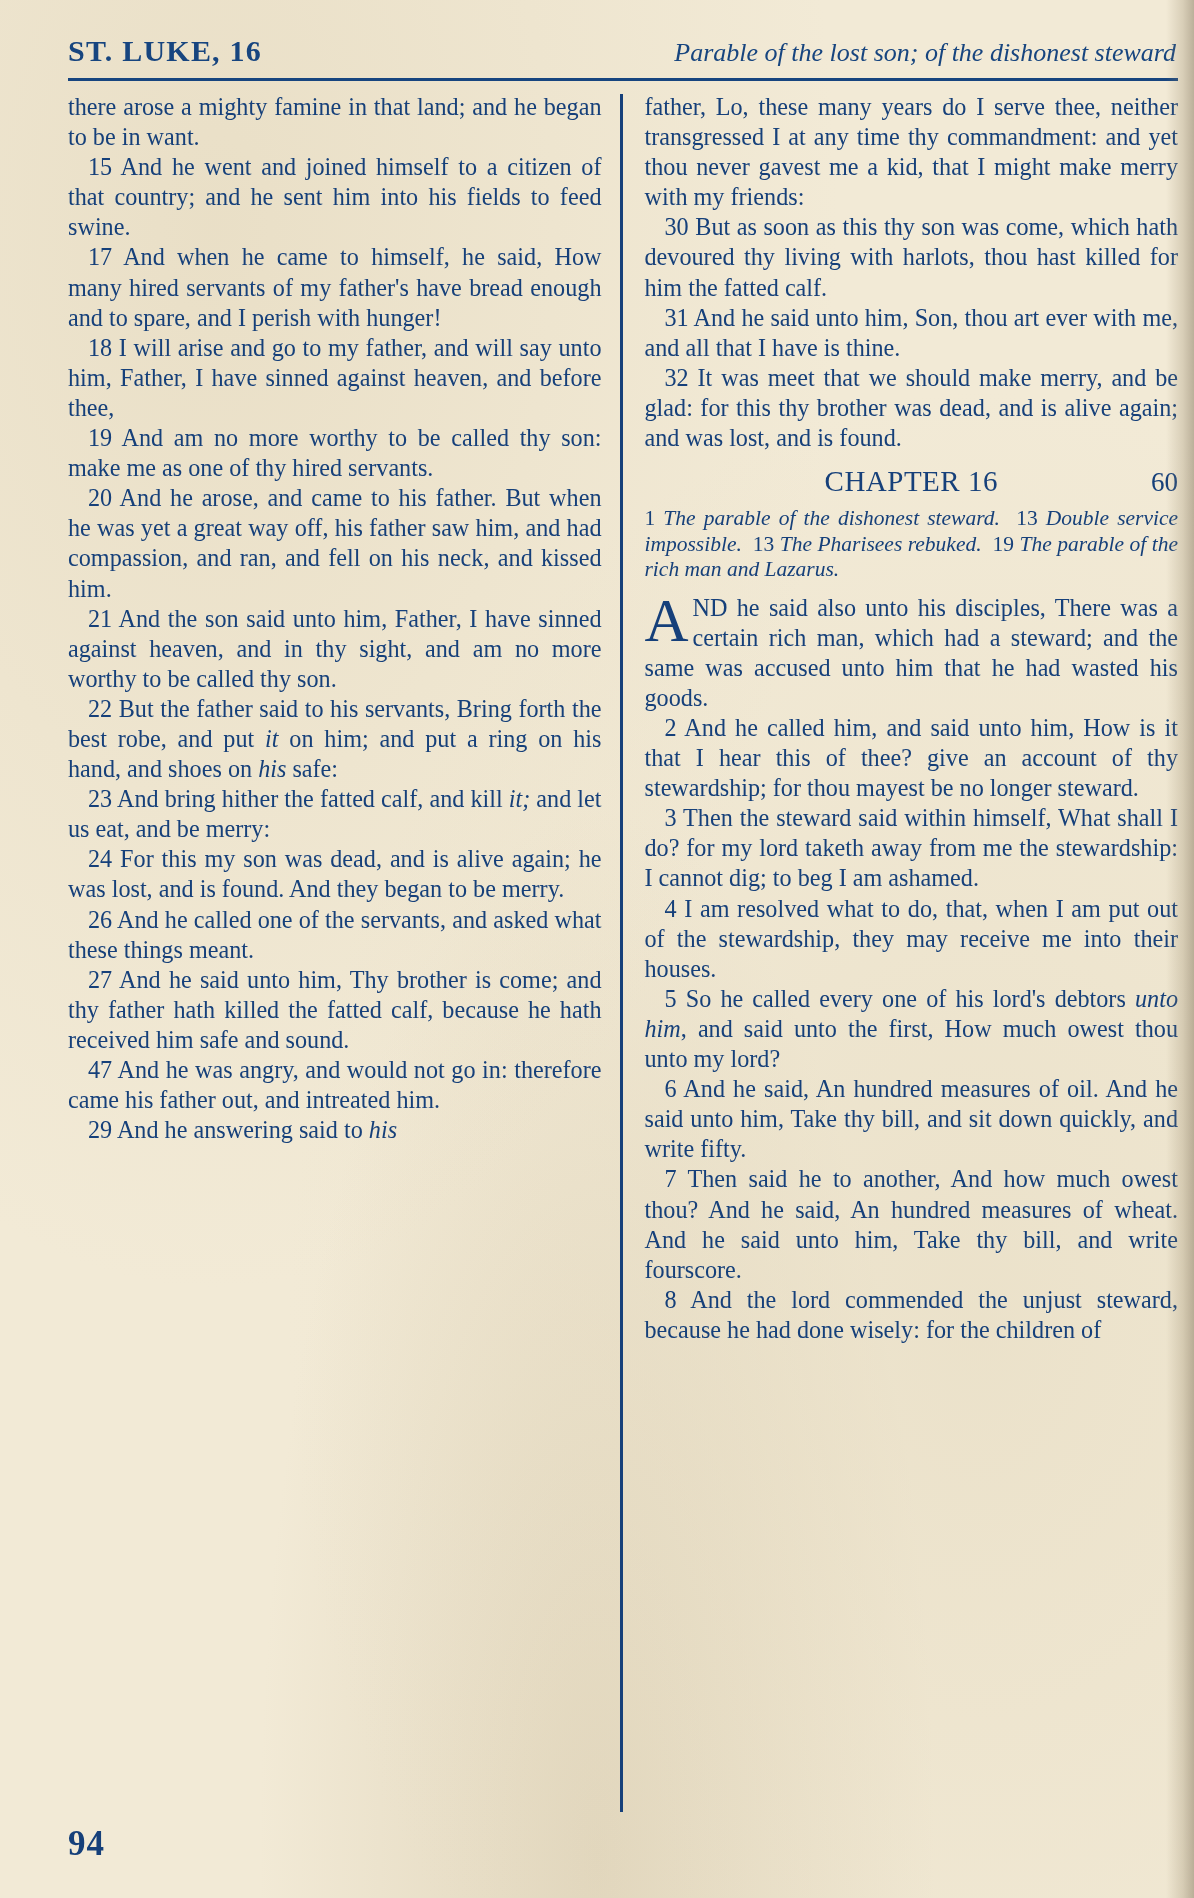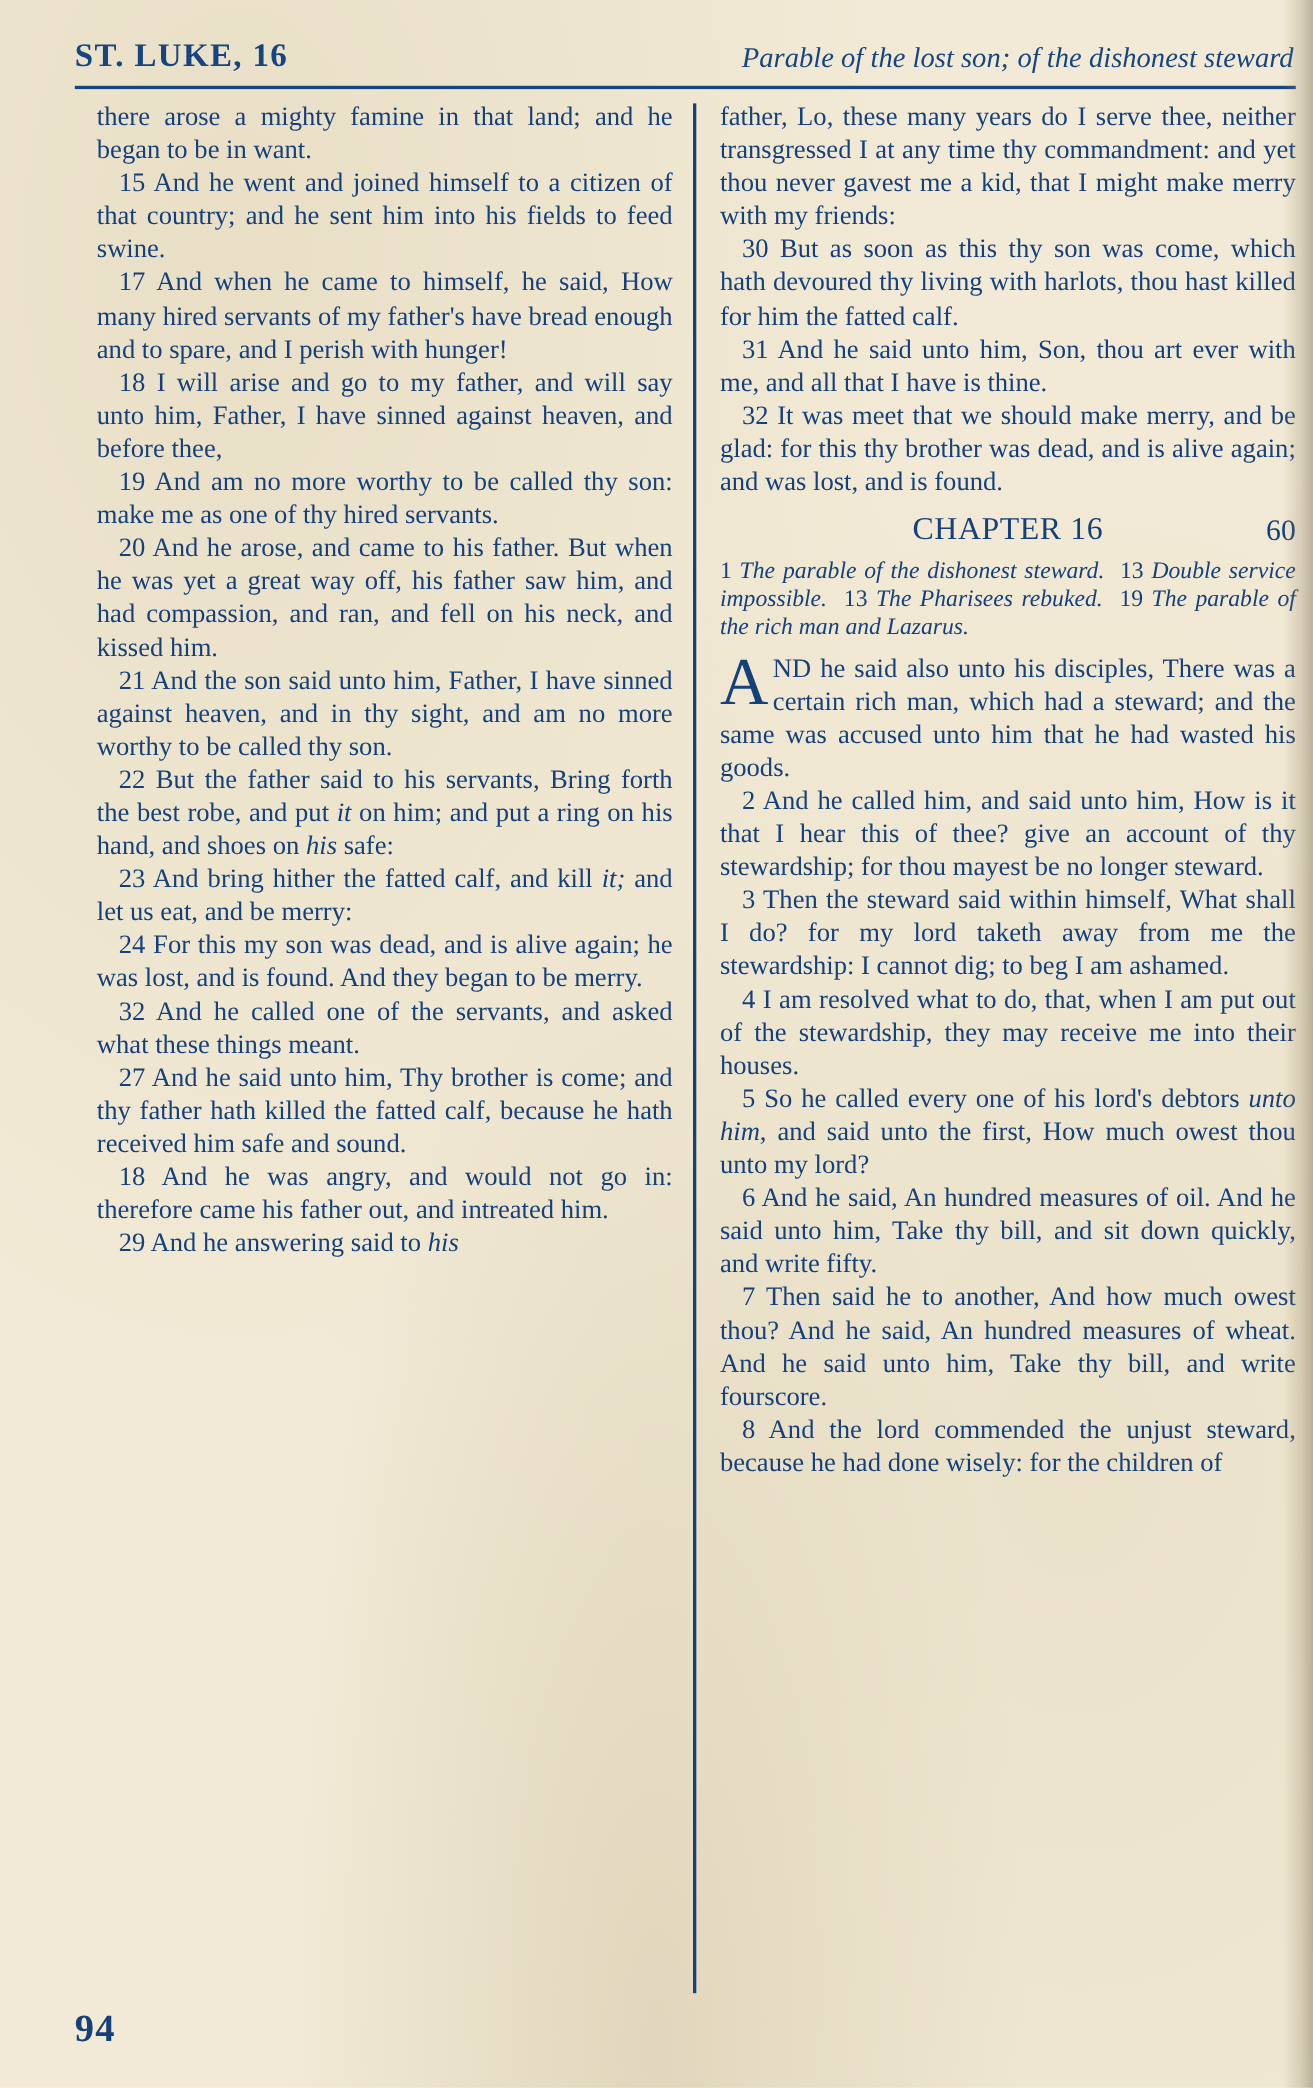--- a/index.html
+++ b/index.html
@@ -83,21 +83,21 @@
   .col {
     width: 541px;
     color: #16407a;
     font-size: 24.2px;
     line-height: 30.1px;
     text-align: justify;
     text-justify: inter-word;
     font-family: "Liberation Serif", serif;
     hyphens: manual;
   }
-  .col.left { padding-right: 18px; margin-left: 20px; }
+  .col.left { padding-right: 18px; }
   .col.right { padding-left: 22px; }
   .divider {
     width: 3px;
     background: #16407a;
     margin: 2px 0 4px 0;
     flex: 0 0 3px;
   }
   .col p {
     margin: 0;
     text-indent: 0;
@@ -175,23 +175,23 @@
         <p>there arose a mighty famine in that land; and he began to be in want.</p>
         <p class="ind">15 And he went and joined himself to a citizen of that country; and he sent him into his fields to feed swine.</p>
         <p class="ind">17 And when he came to himself, he said, How many hired servants of my father's have bread enough and to spare, and I perish with hunger!</p>
         <p class="ind">18 I will arise and go to my father, and will say unto him, Father, I have sinned against heaven, and before thee,</p>
         <p class="ind">19 And am no more worthy to be called thy son: make me as one of thy hired servants.</p>
         <p class="ind">20 And he arose, and came to his father. But when he was yet a great way off, his father saw him, and had compassion, and ran, and fell on his neck, and kissed him.</p>
         <p class="ind">21 And the son said unto him, Father, I have sinned against heaven, and in thy sight, and am no more worthy to be called thy son.</p>
         <p class="ind"><span>22 But the father said to his servants, Bring forth the best robe, and put </span><i>it</i><span> on him; and put a ring on his hand, and shoes on </span><i>his</i><span> safe:</span></p>
         <p class="ind"><span>23 And bring hither the fatted calf, and kill </span><i>it;</i><span> and let us eat, and be merry:</span></p>
         <p class="ind">24 For this my son was dead, and is alive again; he was lost, and is found. And they began to be merry.</p>
-        <p class="ind">32 And he called one of the servants, and asked what these things meant.</p>
+        <p class="ind">26 And he called one of the servants, and asked what these things meant.</p>
         <p class="ind">27 And he said unto him, Thy brother is come; and thy father hath killed the fatted calf, because he hath received him safe and sound.</p>
-        <p class="ind">18 And he was angry, and would not go in: therefore came his father out, and intreated him.</p>
+        <p class="ind">47 And he was angry, and would not go in: therefore came his father out, and intreated him.</p>
         <p class="ind"><span>29 And he answering said to </span><i>his</i></p>
       </div>
 
       <div class="divider"></div>
 
       <div class="col right">
         <p>father, Lo, these many years do I serve thee, neither transgressed I at any time thy commandment: and yet thou never gavest me a kid, that I might make merry with my friends:</p>
         <p class="ind">30 But as soon as this thy son was come, which hath devoured thy living with harlots, thou hast killed for him the fatted calf.</p>
         <p class="ind">31 And he said unto him, Son, thou art ever with me, and all that I have is thine.</p>
         <p class="ind">32 It was meet that we should make merry, and be glad: for this thy brother was dead, and is alive again; and was lost, and is found.</p>

